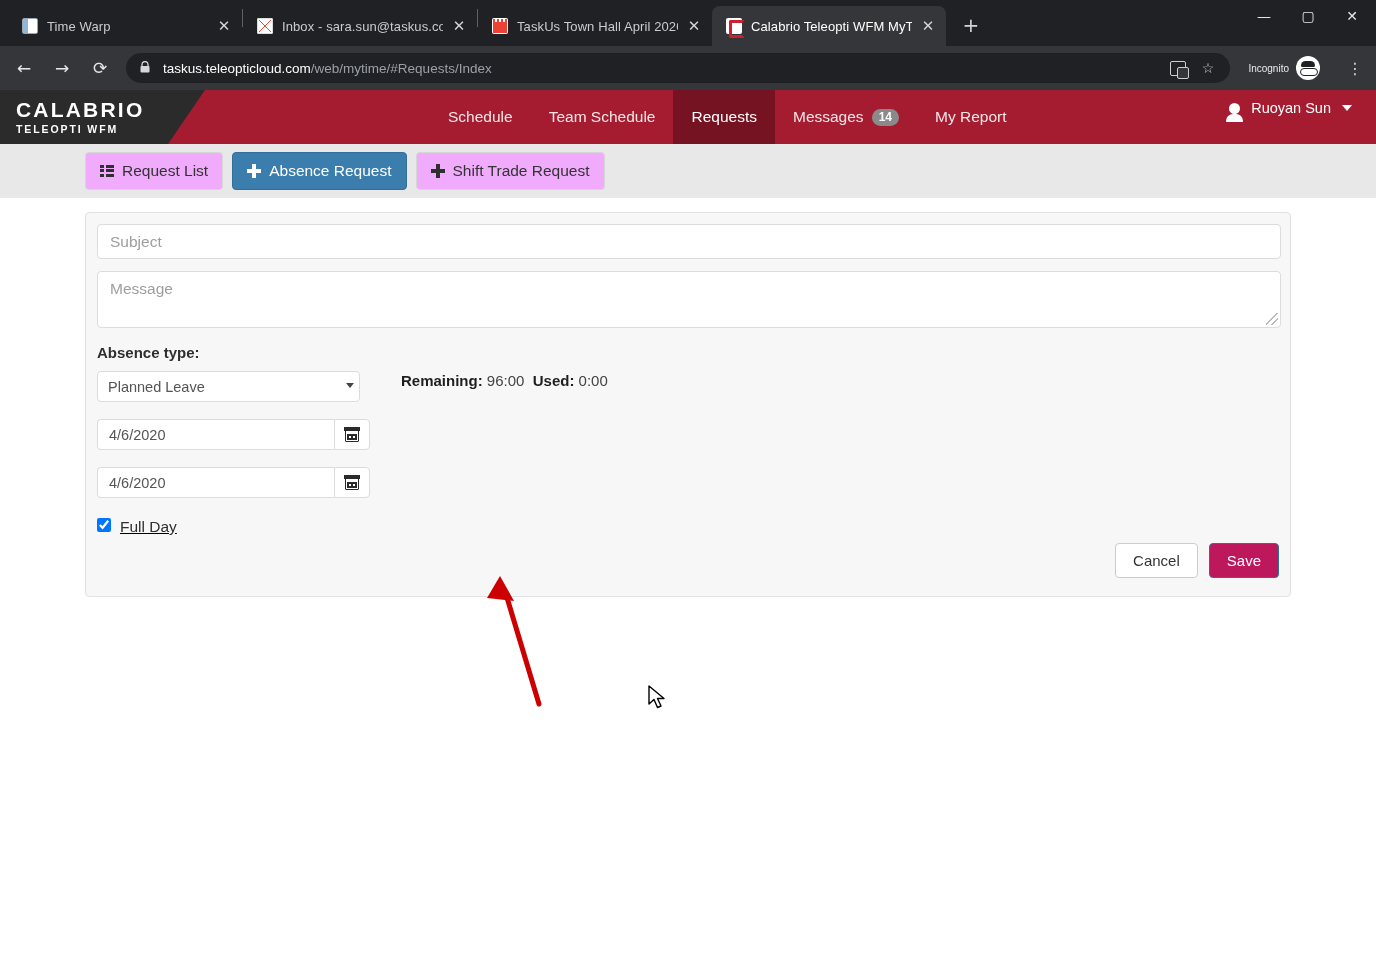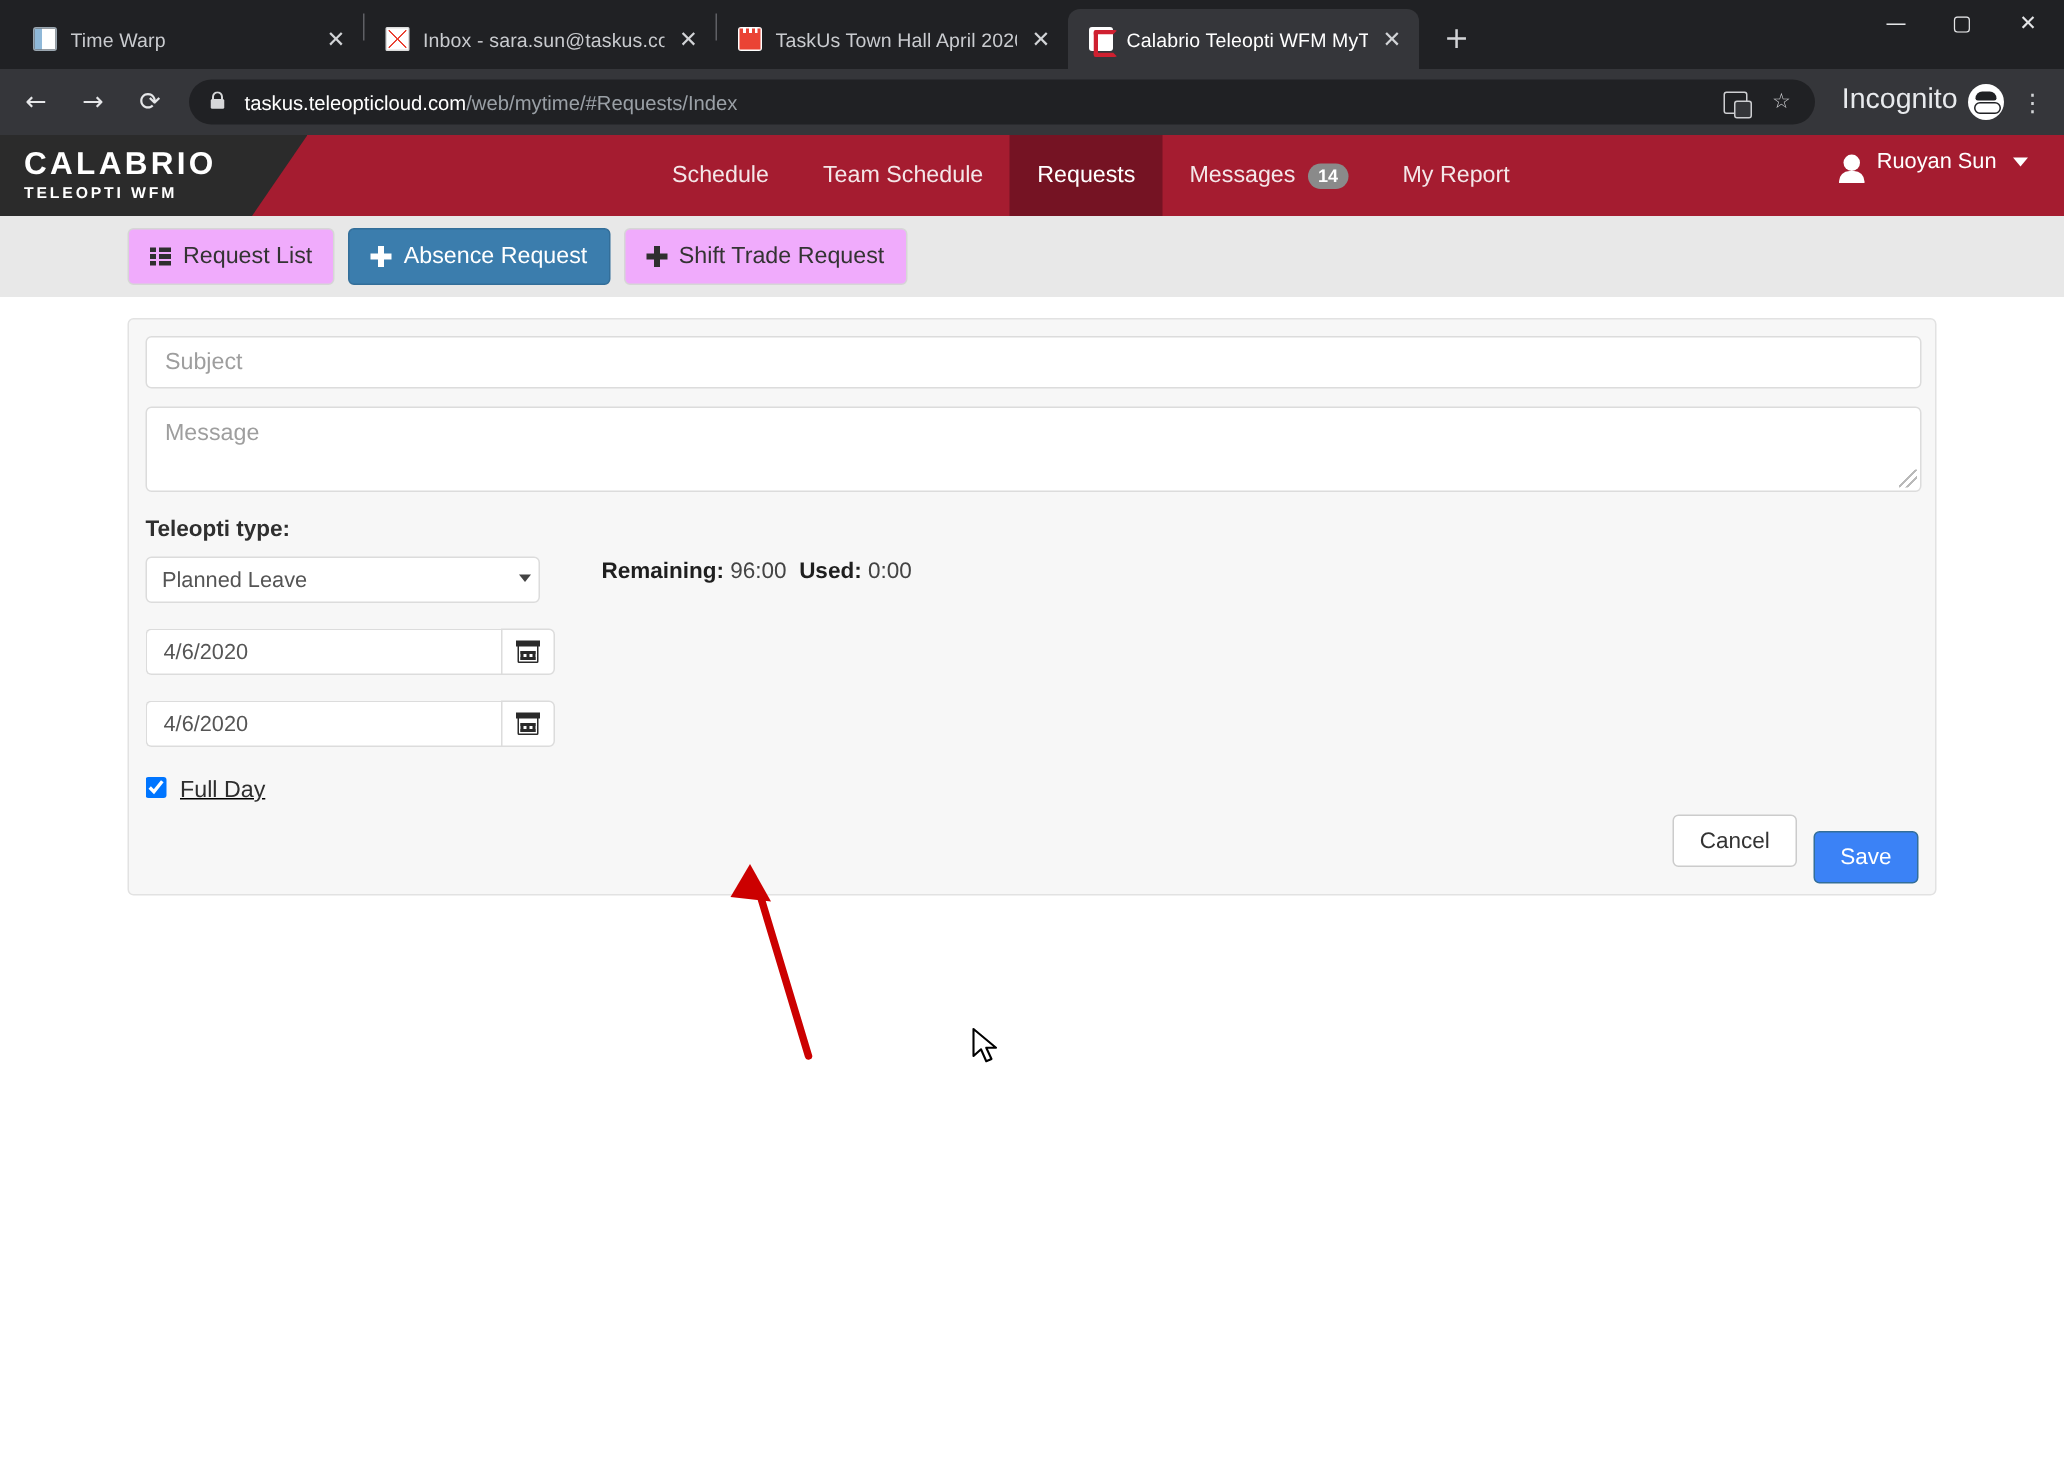--- a/index.html
+++ b/index.html
@@ -120,22 +120,22 @@
   .translate-ico {
     width: 16px; height: 15px; border: 1.5px solid #cdced1; border-radius: 2px;
     position: relative; display:inline-block;
   }
   .translate-ico::after {
     content: ""; position: absolute; right: -4px; bottom: -4px;
     width: 10px; height: 10px; background: #35363a;
     border: 1.5px solid #cdced1; border-radius: 2px;
   }
   .incognito {
-    display: flex; gap: 7px;
-    color: #e8eaed; font-size: 19px; margin: 0 6px 0 10px;
+    display: flex; align-items: center; gap: 7px;
+    color: #e8eaed; font-size: 10px; margin: 0 22px 0 10px;
   }
   .incog-avatar {
     width: 24px; height: 24px; border-radius: 50%; background: #ffffff;
     position: relative;
   }
   .incog-avatar::before {
     content: ""; position: absolute; left: 5px; top: 5px;
     width: 14px; height: 6px; background: #202124;
     border-radius: 6px 6px 2px 2px;
   }
@@ -332,21 +332,21 @@
   #fullday-checkbox { width: 14px; height: 14px; margin: 0; }
   .fullday-label { font-size: 15.5px; color: #2f2f2f; }
   .panel-actions {
     position: absolute; right: 11px; top: 330px; display: flex; gap: 11px;
   }
   .btn {
     height: 35px; padding: 0 17px; border-radius: 4px; font-size: 15px;
     border: 1px solid #cccccc; background: #ffffff; color: #333333;
     font-family: "Liberation Sans", sans-serif;
   }
-  .btn.primary { background: #3b82f6; border-color: #336e99; color: #ffffff; margin-top: 11px; }
+  .btn.primary { background: #be185d; border-color: #336e99; color: #ffffff; }
 
   
   .annot { position: absolute; left: 0; top: 0; pointer-events: none; }
   .cursor { position: absolute; left: 648px; top: 487px; pointer-events: none; }
 </style>
 </head>
 <body>
 
 <div class="browser">
 
@@ -445,21 +445,21 @@
 
 <div class="content">
 
   <div class="panel">
 
     <input class="inp" id="subject-input" type="text" placeholder="Subject" style="">
 
     <textarea class="inp" id="message-input" placeholder="Message" style=""></textarea>
     <span class="resize-grip"></span>
 
-    <div class="field-label">Teleopti type:</div>
+    <div class="field-label">Absence type:</div>
 
     <select id="absence-select">
       <option>Planned Leave</option>
     </select>
     <span class="select-caret"></span>
 
     <div class="balance">
       <b>Remaining:</b>
       <span>96:00</span>
       &nbsp;<b>Used:</b>

